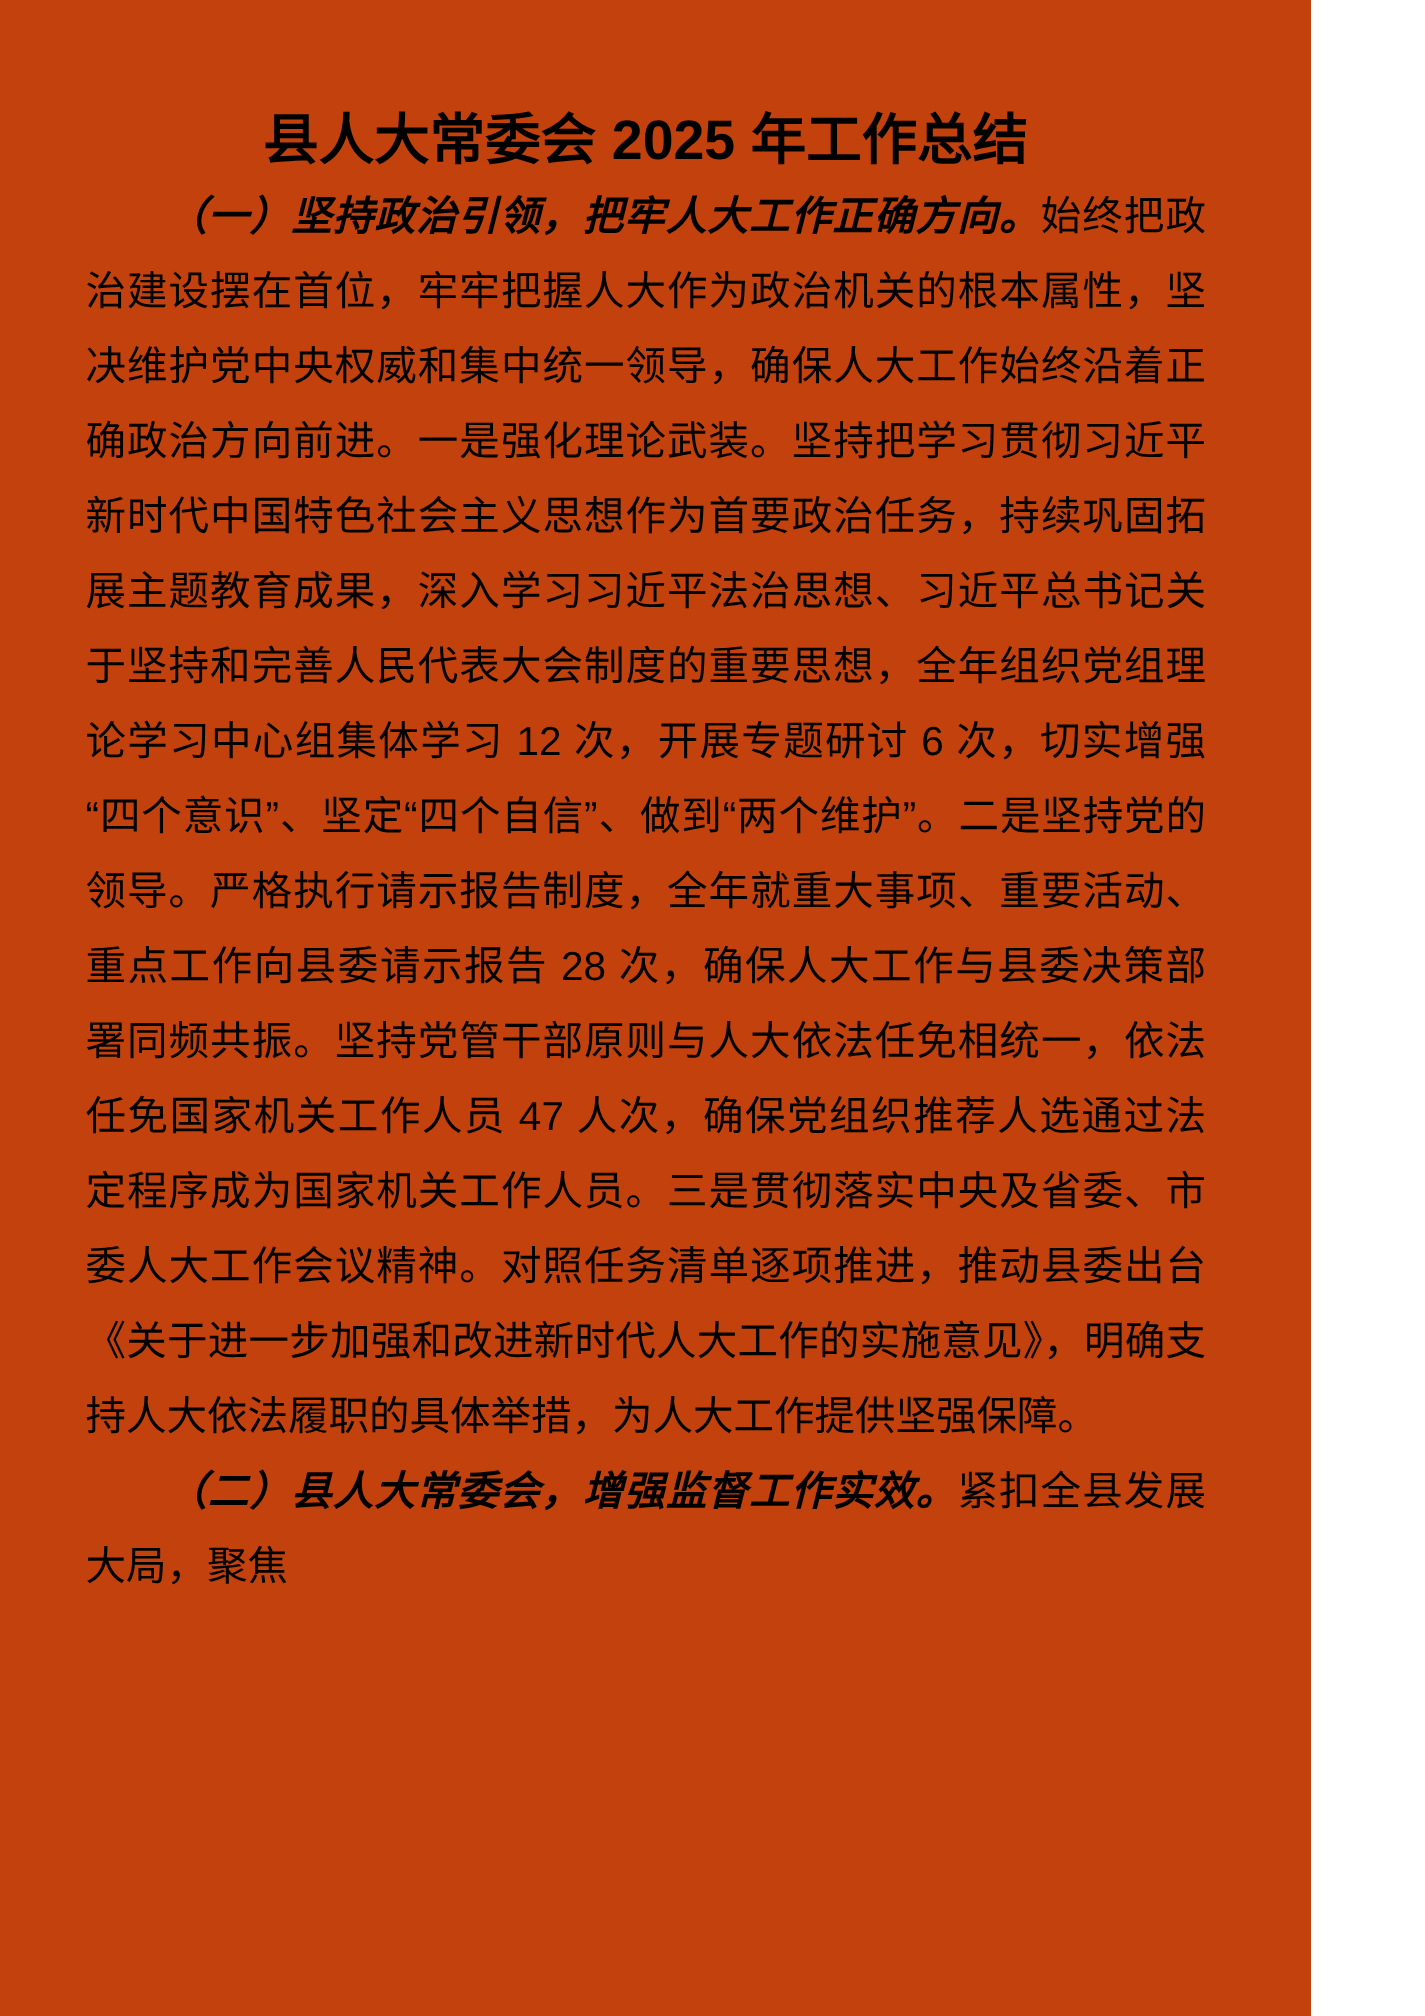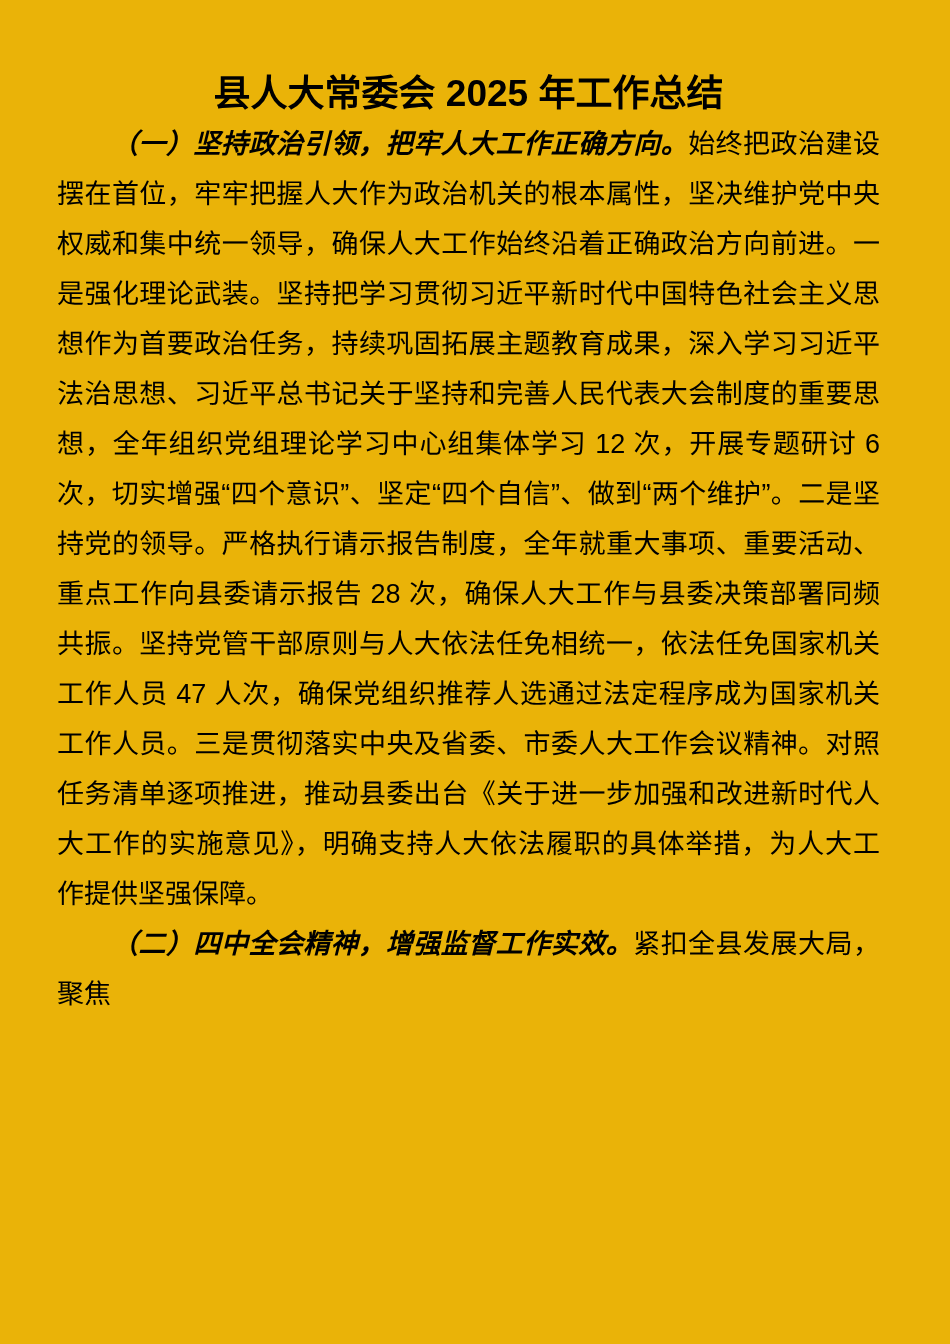--- a/index.html
+++ b/index.html
@@ -8,24 +8,24 @@
     background: #ffffff;
   }
   body {
     width: 950px;
     height: 1344px;
     font-family: "Liberation Sans", "DejaVu Sans", sans-serif;
     color: #000000;
   }
   .page {
     box-sizing: border-box;
-    width: 950px;
+    width: 874px;
     height: 1344px;
     padding: 69px 70px 0 57px;
-    background: #eab308;
+    background: #c2410c;
     overflow: hidden;
   }
   .doc-title {
     margin: 0;
     font-size: 37px;
     font-weight: 700;
     line-height: 50px;
     text-align: center;
     color: #000000;
   }
@@ -49,15 +49,15 @@
     font-weight: 400;
   }
 </style>
 </head>
 <body>
 
 <div class="page">
   <h1 class="doc-title">县人大常委会 2025 年工作总结</h1>
   <div class="doc-body">
       <div class="para"><span class="seg-bold">（一）坚持政治引领，把牢人大工作正确方向。</span><span class="seg-regular">始终把政治建设摆在首位，牢牢把握人大作为政治机关的根本属性，坚决维护党中央权威和集中统一领导，确保人大工作始终沿着正确政治方向前进。一是强化理论武装。坚持把学习贯彻习近平新时代中国特色社会主义思想作为首要政治任务，持续巩固拓展主题教育成果，深入学习习近平法治思想、习近平总书记关于坚持和完善人民代表大会制度的重要思想，全年组织党组理论学习中心组集体学习 12 次，开展专题研讨 6 次，切实增强“四个意识”、坚定“四个自信”、做到“两个维护”。二是坚持党的领导。严格执行请示报告制度，全年就重大事项、重要活动、重点工作向县委请示报告 28 次，确保人大工作与县委决策部署同频共振。坚持党管干部原则与人大依法任免相统一，依法任免国家机关工作人员 47 人次，确保党组织推荐人选通过法定程序成为国家机关工作人员。三是贯彻落实中央及省委、市委人大工作会议精神。对照任务清单逐项推进，推动县委出台《关于进一步加强和改进新时代人大工作的实施意见》，明确支持人大依法履职的具体举措，为人大工作提供坚强保障。</span></div>
-      <div class="para"><span class="seg-bold">（二）四中全会精神，增强监督工作实效。</span><span class="seg-regular">紧扣全县发展大局，聚焦</span></div>
+      <div class="para"><span class="seg-bold">（二）县人大常委会，增强监督工作实效。</span><span class="seg-regular">紧扣全县发展大局，聚焦</span></div>
     </div>
 </div>
 
 </body></html>

